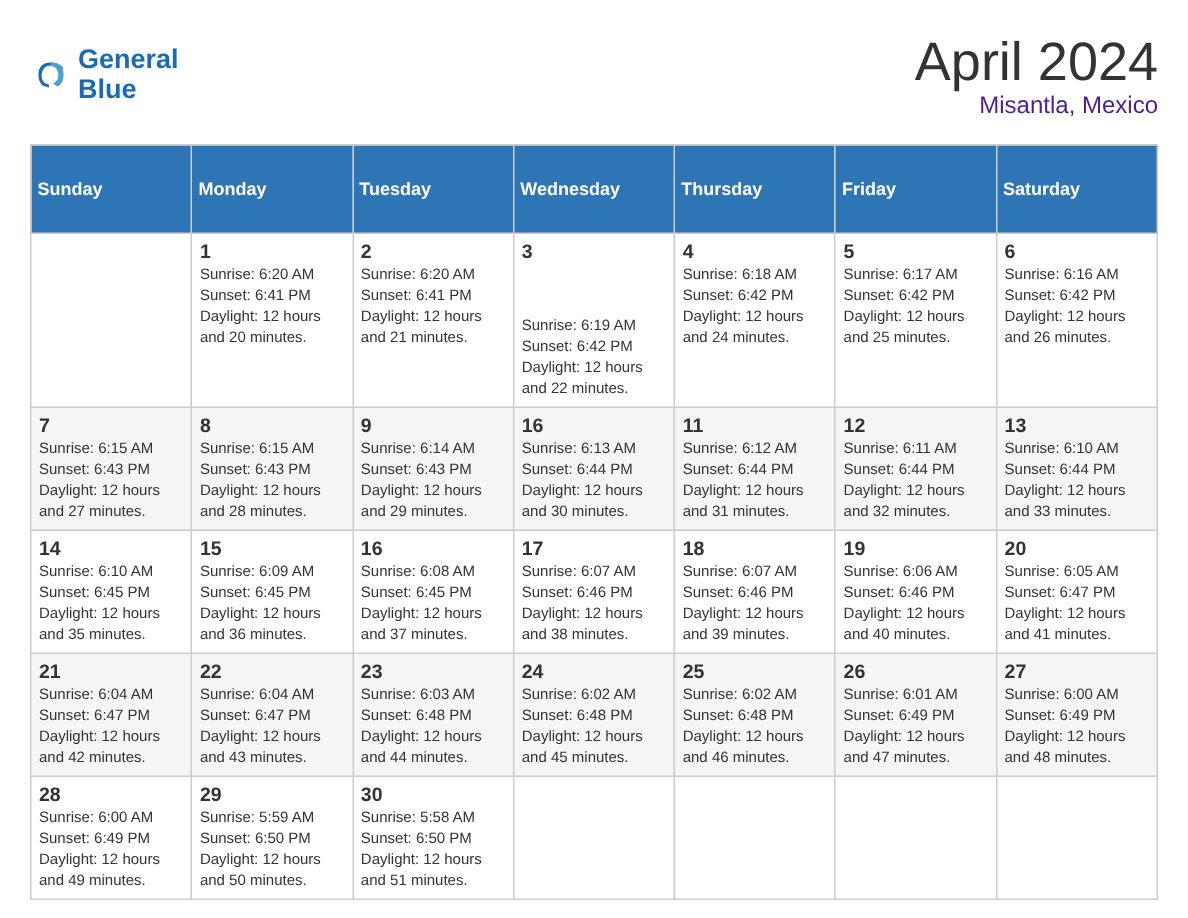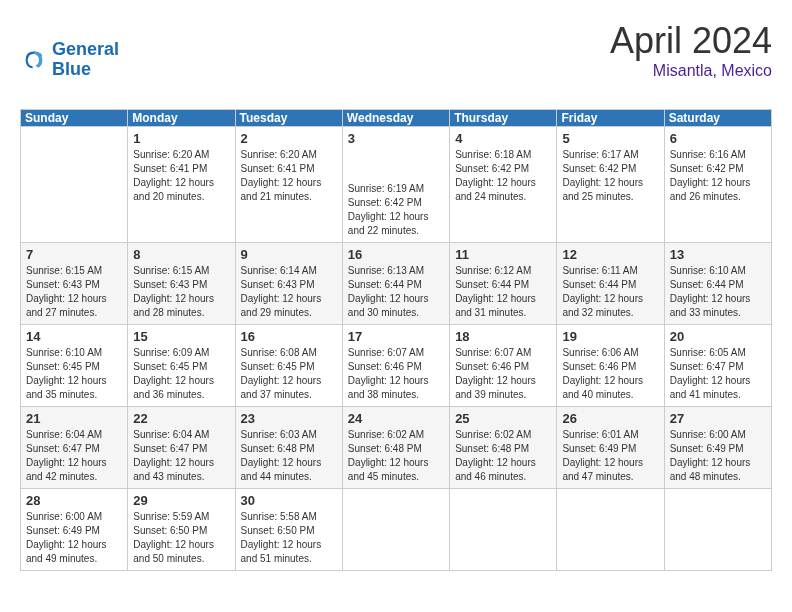--- a/index.html
+++ b/index.html
@@ -6,22 +6,22 @@
     body {
       font-family: Arial, sans-serif;
       background: #fff;
       width: 792px;
       min-height: 612px;
       padding: 20px;
     }
     .header {
       display: flex;
       justify-content: space-between;
-      align-items: flex-end;
-      margin-bottom: 29px;
+      align-items: center;
+      margin-bottom: 16px;
     }
     .logo {
       display: flex;
       align-items: center;
       gap: 4px;
     }
     .logo-text {
       font-size: 18px;
       font-weight: bold;
       color: #333;
@@ -47,21 +47,21 @@
       color: #4c1d95;
     }
     .calendar-table {
       width: 100%;
       border-collapse: collapse;
       font-size: 11px;
     }
     .calendar-table th {
       background-color: #2e75b6;
       color: #fff;
-      padding: 1px 4px;
+      padding: 22px 4px;
       text-align: left;
       font-size: 12px;
       font-weight: bold;
       border: 1px solid #ccc;
     }
     .calendar-table td {
       border: 1px solid #ccc;
       vertical-align: top;
       padding: 4px 5px;
       height: 80px;

